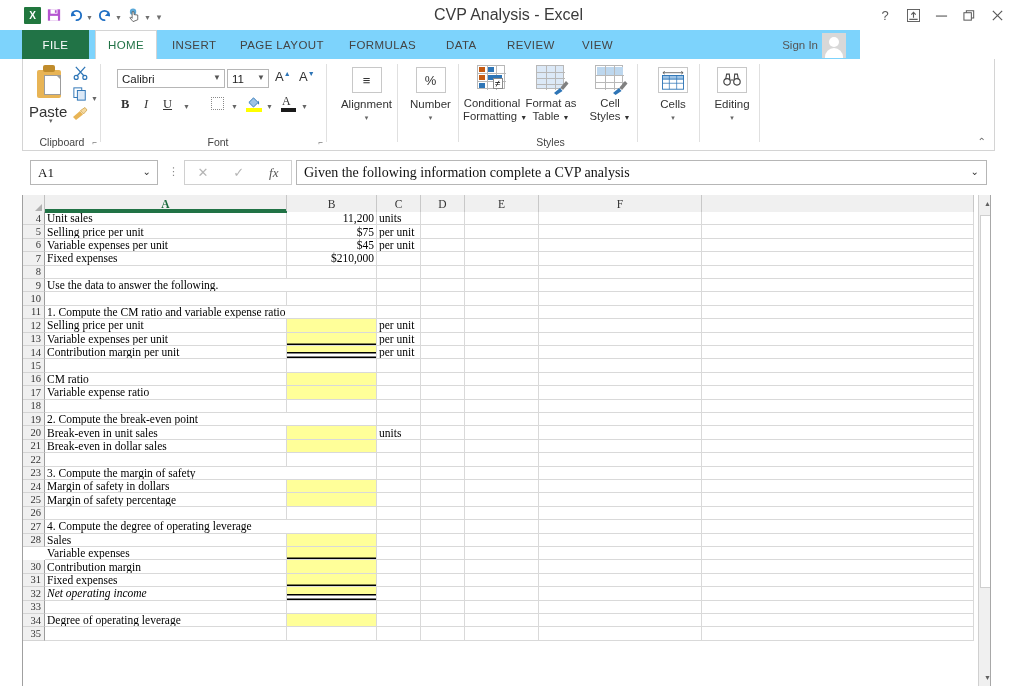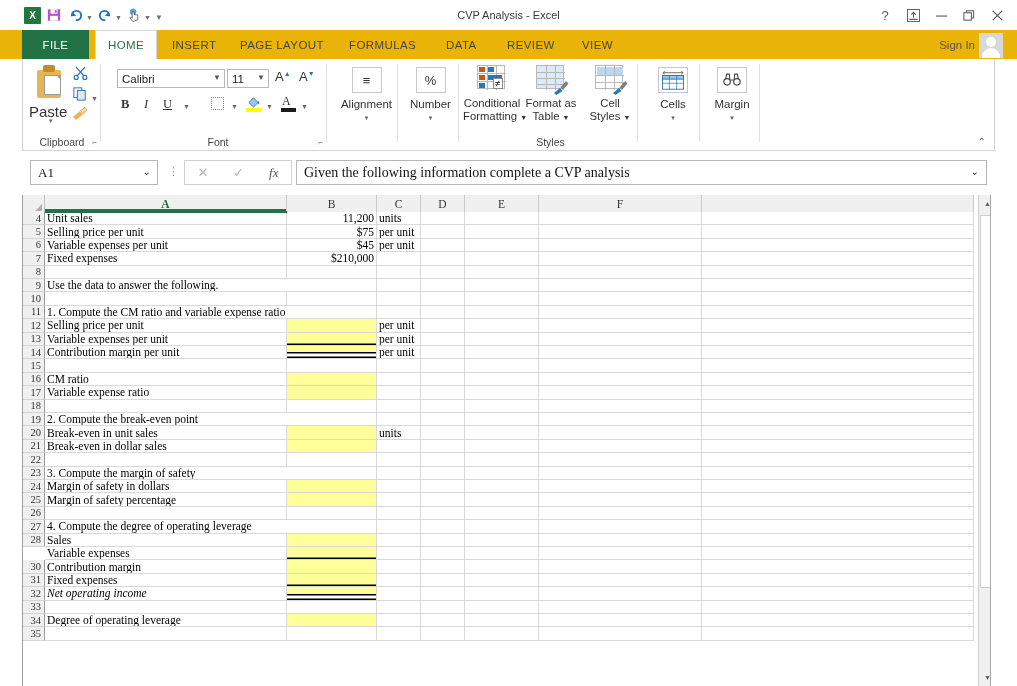--- a/index.html
+++ b/index.html
@@ -23,32 +23,32 @@
   #qat { position:absolute; left:22px; top:4px; display:flex; align-items:center; height:22px; gap:2px; }
   .qat-btn { width:20px; height:20px; display:flex; align-items:center; justify-content:center; cursor:default; }
   .qat-caret { font-size:7px; color:#6f6f6f; margin-left:-2px; margin-top:4px; }
   .excel-logo {
     width:17px; height:17px; background:#21773e; border-radius:1px;
     color:#fff; font-size:10px; font-weight:bold; display:flex;
     align-items:center; justify-content:center; letter-spacing:-1px;
   }
   #title-text {
     position:absolute; left:0; top:0; width:1017px; height:30px;
-    line-height:30px; text-align:center; font-size:11px; color:#3b3b3b;
+    line-height:30px; text-align:center; font-size:16px; color:#3b3b3b;
   }
   #wincontrols {
     position:absolute; right:6px; top:4px; display:flex; align-items:center; gap:0px;
   }
   .wc { width:28px; height:22px; display:flex; align-items:center; justify-content:center;
         font-size:13px; color:#5a5a5a; cursor:default; }
 
   
   #tabstrip {
-    position:absolute; left:0; top:30px; width:1017px; height:29px;
-    background:#eab308;
+    position:absolute; left:0; top:30px; width:860px; height:29px;
+    background:#7dd3fc;
   }
   #filetab {
     position:absolute; left:22px; top:0; width:67px; height:29px;
     background:#217346; color:#fff; font-size:11.5px; letter-spacing:.4px;
     display:flex; align-items:center; justify-content:center; cursor:default;
   }
   .rtab {
     position:absolute; top:0; height:29px; padding:0 12px;
     font-size:11.5px; color:#444; letter-spacing:.4px;
     display:flex; align-items:center; justify-content:center; cursor:default;
@@ -445,21 +445,21 @@
     </div>
 
     <div class="rgroup" id="g-edit">
       <div class="bigbtn">
         <svg width="18" height="16" viewBox="0 0 20 16">
           <circle cx="4.5" cy="10" r="3.6" fill="none" stroke="#444" stroke-width="1.3"></circle>
           <circle cx="15.5" cy="10" r="3.6" fill="none" stroke="#444" stroke-width="1.3"></circle>
           <path d="M3 7 L4 1.5 L7 1.5 L7.5 7 M17 7 L16 1.5 L13 1.5 L12.5 7 M8 8 L12 8" stroke="#444" stroke-width="1.2" fill="none"></path>
         </svg>
       </div>
-      <div class="biglabel">Margin</div>
+      <div class="biglabel">Editing</div>
       <div class="bigcaret">▾</div>
       <div class="gdiv" style="right:0;"></div>
     </div>
 
     <div id="ribbon-collapse">⌃</div>
   </div>
 
   <div id="fbarwrap">
     <div id="namebox">
       <span>A1</span>

